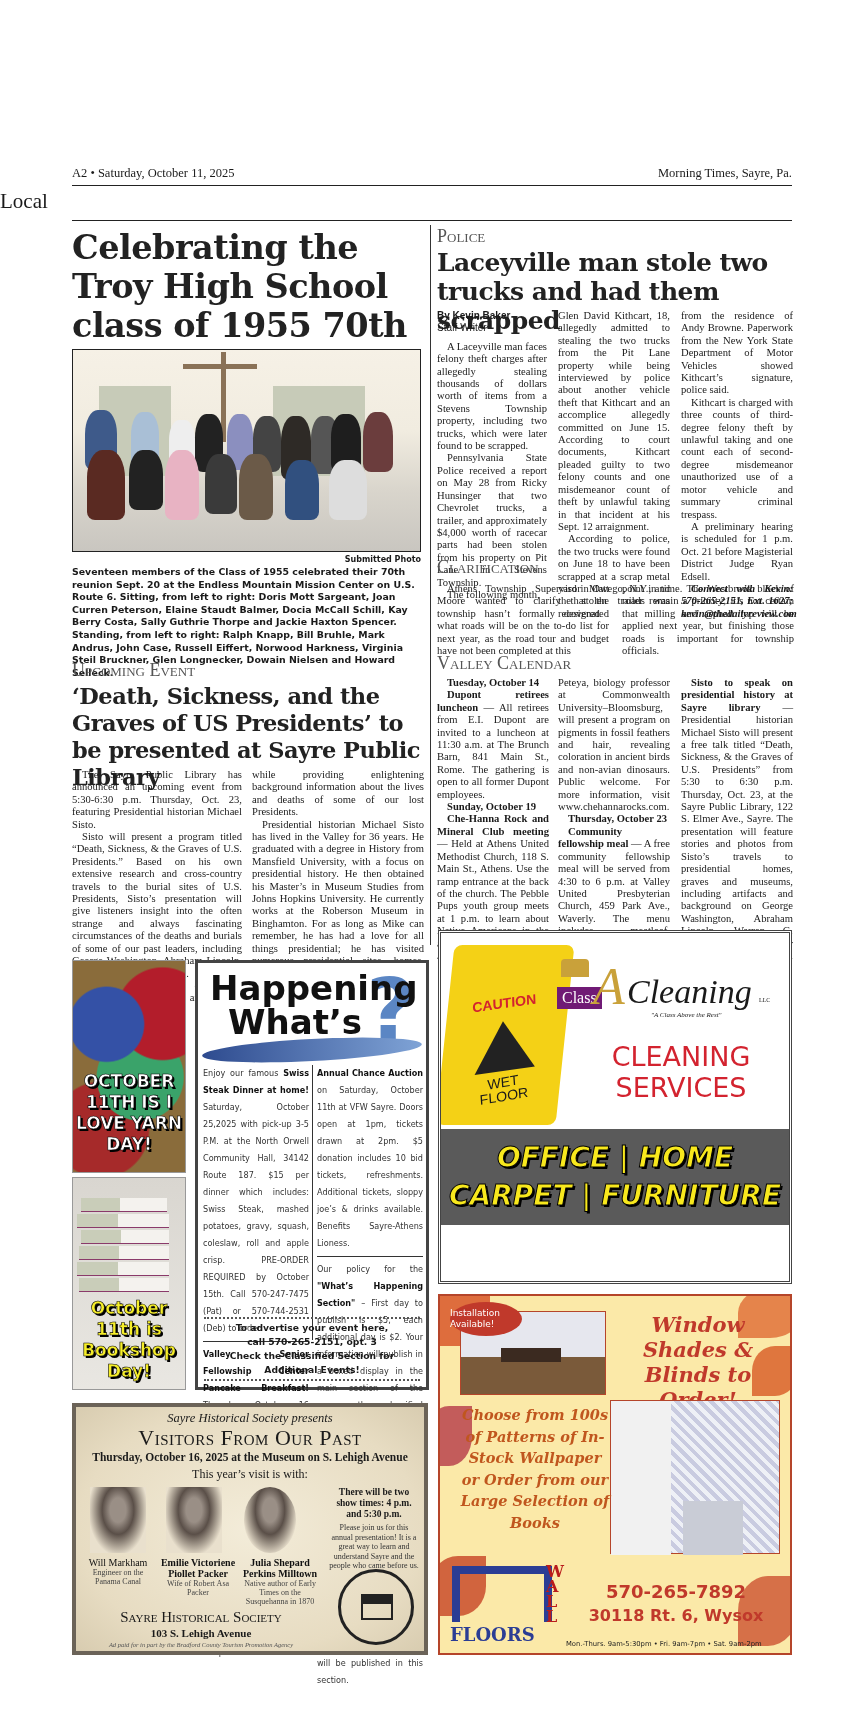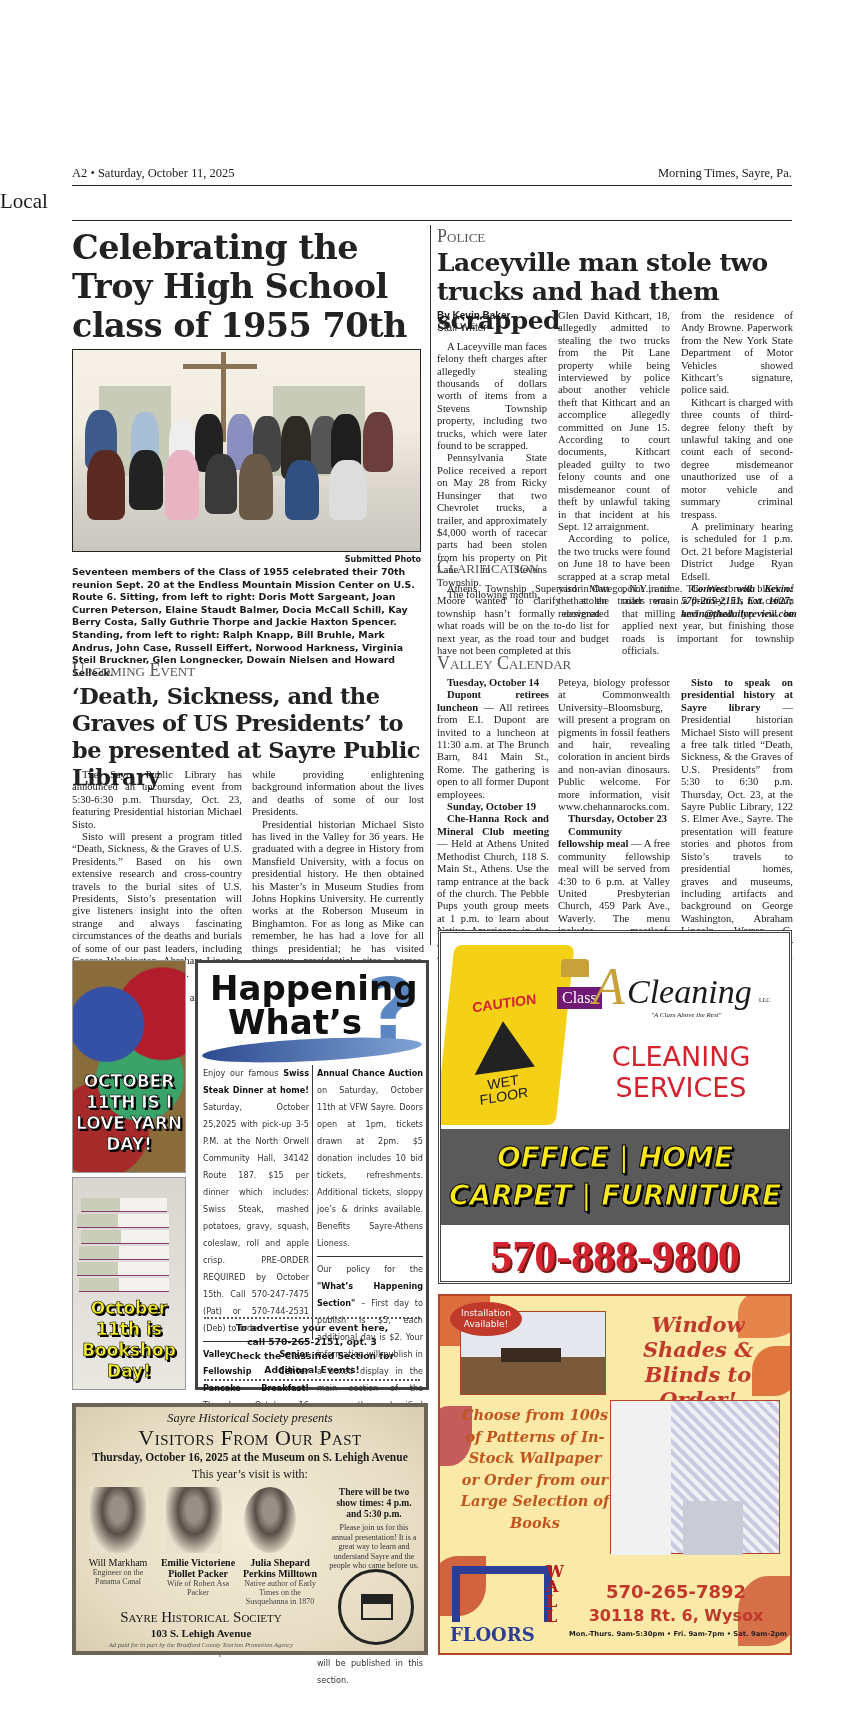--- a/index.html
+++ b/index.html
@@ -195,21 +195,20 @@
   <div style="position:absolute;left:318px;top:64px;font-size:6px">LLC</div>
   <div style="position:absolute;left:210px;top:78px;font-size:7px;font-style:italic">"A Class Above the Rest"</div>
   <div style="position:absolute;left:130px;top:108px;width:220px;text-align:center;color:#d3232f;font-family:'DejaVu Sans',sans-serif;font-size:27px;line-height:31px">
       <div>CLEANING</div>
       <div>SERVICES</div>
     </div>
   <div class="clean-band">
     <div class="band-text" style="top:12px">OFFICE | HOME</div>
     <div class="band-text" style="top:50px">CARPET | FURNITURE</div>
   </div>
-  <div style="position:absolute;left:0;right:0;top:298px;text-align:center;color:#d3232f;font-family:'Liberation Serif',serif;font-weight:bold;font-size:44px;text-shadow:2px 2px 0 #7a1515">570-888-9800</div>
 </div>
 
 <div class="abs vis">
   <div style="position:absolute;left:0;right:0;top:4px;text-align:center;font-style:italic;font-size:12.5px">Sayre Historical Society presents</div>
   <div style="position:absolute;left:0;right:0;top:18px;text-align:center;font-variant:small-caps;font-size:22px;letter-spacing:0.5px">Visitors From Our Past</div>
   <div style="position:absolute;left:0;right:0;top:44px;text-align:center;font-weight:bold;font-size:11.5px">Thursday, October 16, 2025 at the Museum on S. Lehigh Avenue</div>
   <div style="position:absolute;left:0;right:0;top:60px;text-align:center;font-size:12px">This year’s visit is with:</div>
   <div class="portrait" style="left:14px;top:80px;width:56px;height:66px"></div>
   <div class="portrait" style="left:90px;top:80px;width:56px;height:66px"></div>
   <div class="portrait" style="left:168px;top:80px;width:52px;height:66px;border-radius:50%"></div>
@@ -238,26 +237,26 @@
 <div class="abs wall">
   <div class="leaf" style="left:-10px;top:-10px;width:60px;height:60px;background:#d8572a"></div>
   <div class="leaf" style="left:-14px;top:110px;width:46px;height:60px;background:#b8434e"></div>
   <div class="leaf" style="right:-12px;top:-8px;width:64px;height:50px;background:#e0723b"></div>
   <div class="leaf" style="right:-8px;top:50px;width:46px;height:50px;background:#d9622b"></div>
   <div class="leaf" style="left:-10px;top:260px;width:56px;height:60px;background:#c94c2c"></div>
   <div class="leaf" style="right:-8px;top:280px;width:60px;height:70px;background:#cf5a37"></div>
   <div style="position:absolute;left:20px;top:15px;width:146px;height:84px;border:1px solid #b5452a;background:linear-gradient(#e6e7ee 0 55%,#7a5a3a 55%)">
     <div style="position:absolute;left:40px;top:36px;width:60px;height:14px;background:#3b2a20"></div>
   </div>
-  <div style="position:absolute;left:10px;top:6px;width:72px;height:34px;border-radius:50%;background:#c0392b;color:#fff;font-family:'DejaVu Sans',sans-serif;font-size:9px;line-height:11px;text-align:center;padding-top:6px">Installation Available!</div>
+  <div style="position:absolute;left:10px;top:6px;width:72px;height:34px;border-radius:50%;background:#c0392b;color:#fff;font-family:'DejaVu Sans',sans-serif;font-size:9px;line-height:11px;text-align:left;padding-top:6px">Installation Available!</div>
   <div class="script" style="position:absolute;left:172px;top:16px;width:172px;text-align:center;color:#c0392b;font-size:21px;line-height:25px">Window Shades &amp; Blinds to Order!</div>
   <div style="position:absolute;left:170px;top:104px;width:170px;height:154px;border:1px solid #b5452a;background:repeating-linear-gradient(45deg,#c9cbe0 0 4px,#eef0f6 4px 8px)">
     <div style="position:absolute;left:0;top:0;width:60px;height:154px;background:#f1f1f1"></div>
     <div style="position:absolute;left:72px;top:100px;width:60px;height:54px;background:#c9ccd6"></div>
   </div>
   <div class="script" style="position:absolute;left:20px;top:108px;width:150px;text-align:center;color:#c0561e;font-size:14.5px;line-height:21.5px">Choose from 100s of Patterns of In-Stock Wallpaper or Order from our Large Selection of Books</div>
   <div style="position:absolute;left:12px;top:270px;width:100px;height:56px;border:8px solid #2b3d94;border-bottom:none"></div>
   <div style="position:absolute;left:106px;top:268px;width:12px;font-family:'DejaVu Serif',serif;font-weight:bold;font-size:16px;line-height:15px;color:#b91c1c;text-align:left;word-break:break-all">WALL</div>
   <div style="position:absolute;left:10px;top:328px;font-family:'DejaVu Serif',serif;font-weight:bold;font-size:18px;color:#2b3d94">FLOORS</div>
   <div style="position:absolute;left:130px;top:285px;width:212px;text-align:center;color:#c0392b;font-family:'DejaVu Sans',sans-serif;font-weight:bold;font-size:18px">570-265-7892</div>
   <div style="position:absolute;left:130px;top:310px;width:212px;text-align:center;color:#c0392b;font-family:'DejaVu Sans',sans-serif;font-weight:bold;font-size:16px">30118 Rt. 6, Wysox</div>
-  <div style="position:absolute;left:126px;top:334px;width:224px;text-align:center;font-family:'DejaVu Sans',sans-serif;font-weight:bold;font-size:6.8px;color:#222">Mon.-Thurs. 9am-5:30pm • Fri. 9am-7pm • Sat. 9am-2pm</div>
+  <div style="position:absolute;left:126px;top:344px;width:224px;text-align:left;font-family:'DejaVu Sans',sans-serif;font-weight:normal;font-size:6.8px;color:#222">Mon.-Thurs. 9am-5:30pm • Fri. 9am-7pm • Sat. 9am-2pm</div>
 </div>
 
 </body></html>

